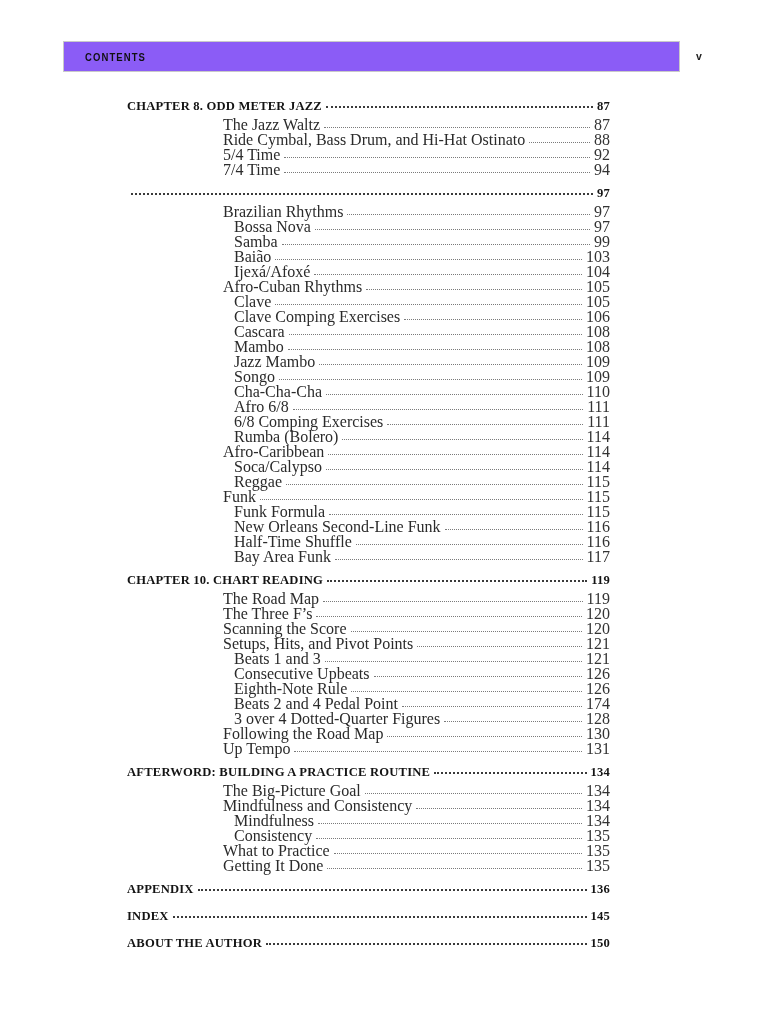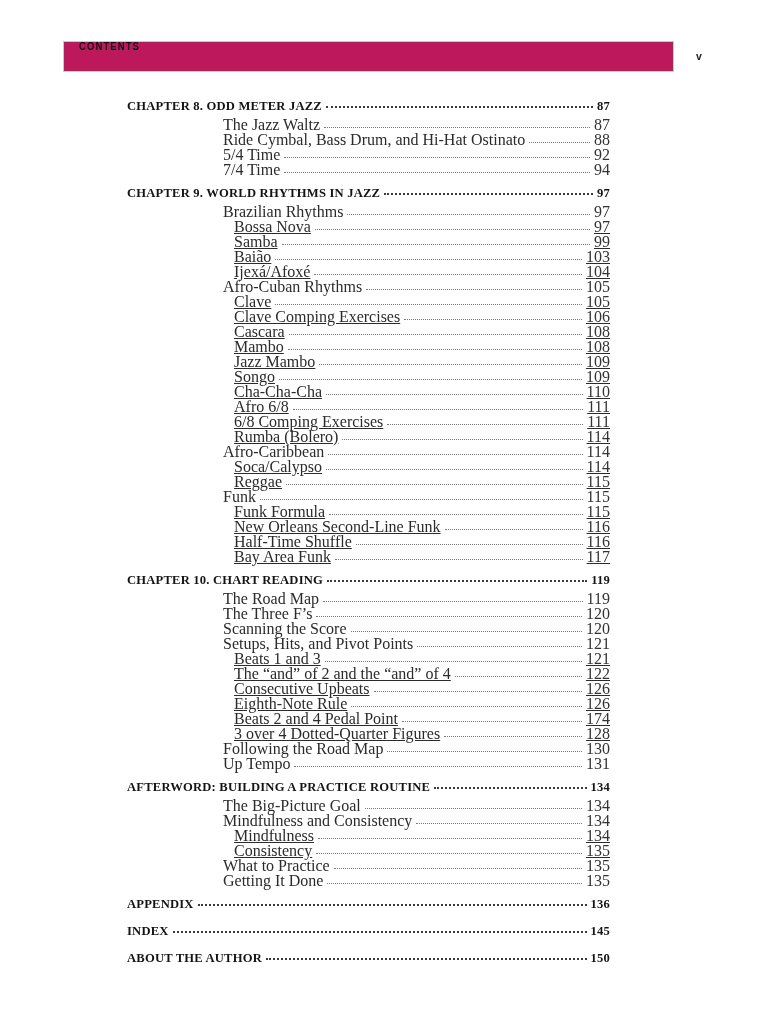--- a/index.html
+++ b/index.html
@@ -17,23 +17,24 @@
     color: #262626;
   }
   
   #header-box {
     position: absolute;
     left: 63px;
     top: 41px;
     width: 594px;
     height: 29px;
     border: 1px solid #c9c9c9;
-    background: #be185d;
+    background: #8b5cf6;
     display: flex;
-    padding-left: 15px;
+    align-items: center;
+    padding-left: 21px;
   }
   #header-title {
     font-family: "Liberation Sans", sans-serif;
     font-weight: 700;
     font-size: 9.5px;
     letter-spacing: 1.1px;
     color: #101010;
     transform: scaleY(1.15);
   }
   #folio {
@@ -65,21 +66,21 @@
     font-size: 12.6px;
     letter-spacing: 0.2px;
     color: #141414;
   }
   .entry-row {
     height: 15px;
     font-size: 16px;
     color: #2b2b2b;
   }
   .entry-row.lvl1 { padding-left: 96px; }
-  .entry-row.lvl2 { padding-left: 107px; text-decoration: underline; }
+  .entry-row.lvl2 { padding-left: 107px; }
   .leader {
     flex: 1;
     margin: 0 4px 0 4px;
     border-bottom: 1.5px dotted #7a7a7a;
     position: relative;
     top: -2px;
     min-width: 12px;
   }
   .head-row .leader {
     border-bottom: 2px dotted #3a3a3a;
@@ -125,21 +126,20 @@
           <span class="pg">92</span>
         </div>
         <div class="row entry-row lvl1">
           <span>7/4 Time</span>
           <span class="leader"></span>
           <span class="pg">94</span>
         </div>
       </div>
       <div class="section">
         <div class="row head-row">
-          <span>CHAPTER 9. WORLD RHYTHMS IN JAZZ</span>
           <span class="leader"></span>
           <span class="pg">97</span>
         </div>
         <div class="row entry-row lvl1">
           <span>Brazilian Rhythms</span>
           <span class="leader"></span>
           <span class="pg">97</span>
         </div>
         <div class="row entry-row lvl2">
           <span>Bossa Nova</span>
@@ -282,25 +282,20 @@
           <span>Setups, Hits, and Pivot Points</span>
           <span class="leader"></span>
           <span class="pg">121</span>
         </div>
         <div class="row entry-row lvl2">
           <span>Beats 1 and 3</span>
           <span class="leader"></span>
           <span class="pg">121</span>
         </div>
         <div class="row entry-row lvl2">
-          <span>The “and” of 2 and the “and” of 4</span>
-          <span class="leader"></span>
-          <span class="pg">122</span>
-        </div>
-        <div class="row entry-row lvl2">
           <span>Consecutive Upbeats</span>
           <span class="leader"></span>
           <span class="pg">126</span>
         </div>
         <div class="row entry-row lvl2">
           <span>Eighth-Note Rule</span>
           <span class="leader"></span>
           <span class="pg">126</span>
         </div>
         <div class="row entry-row lvl2">

